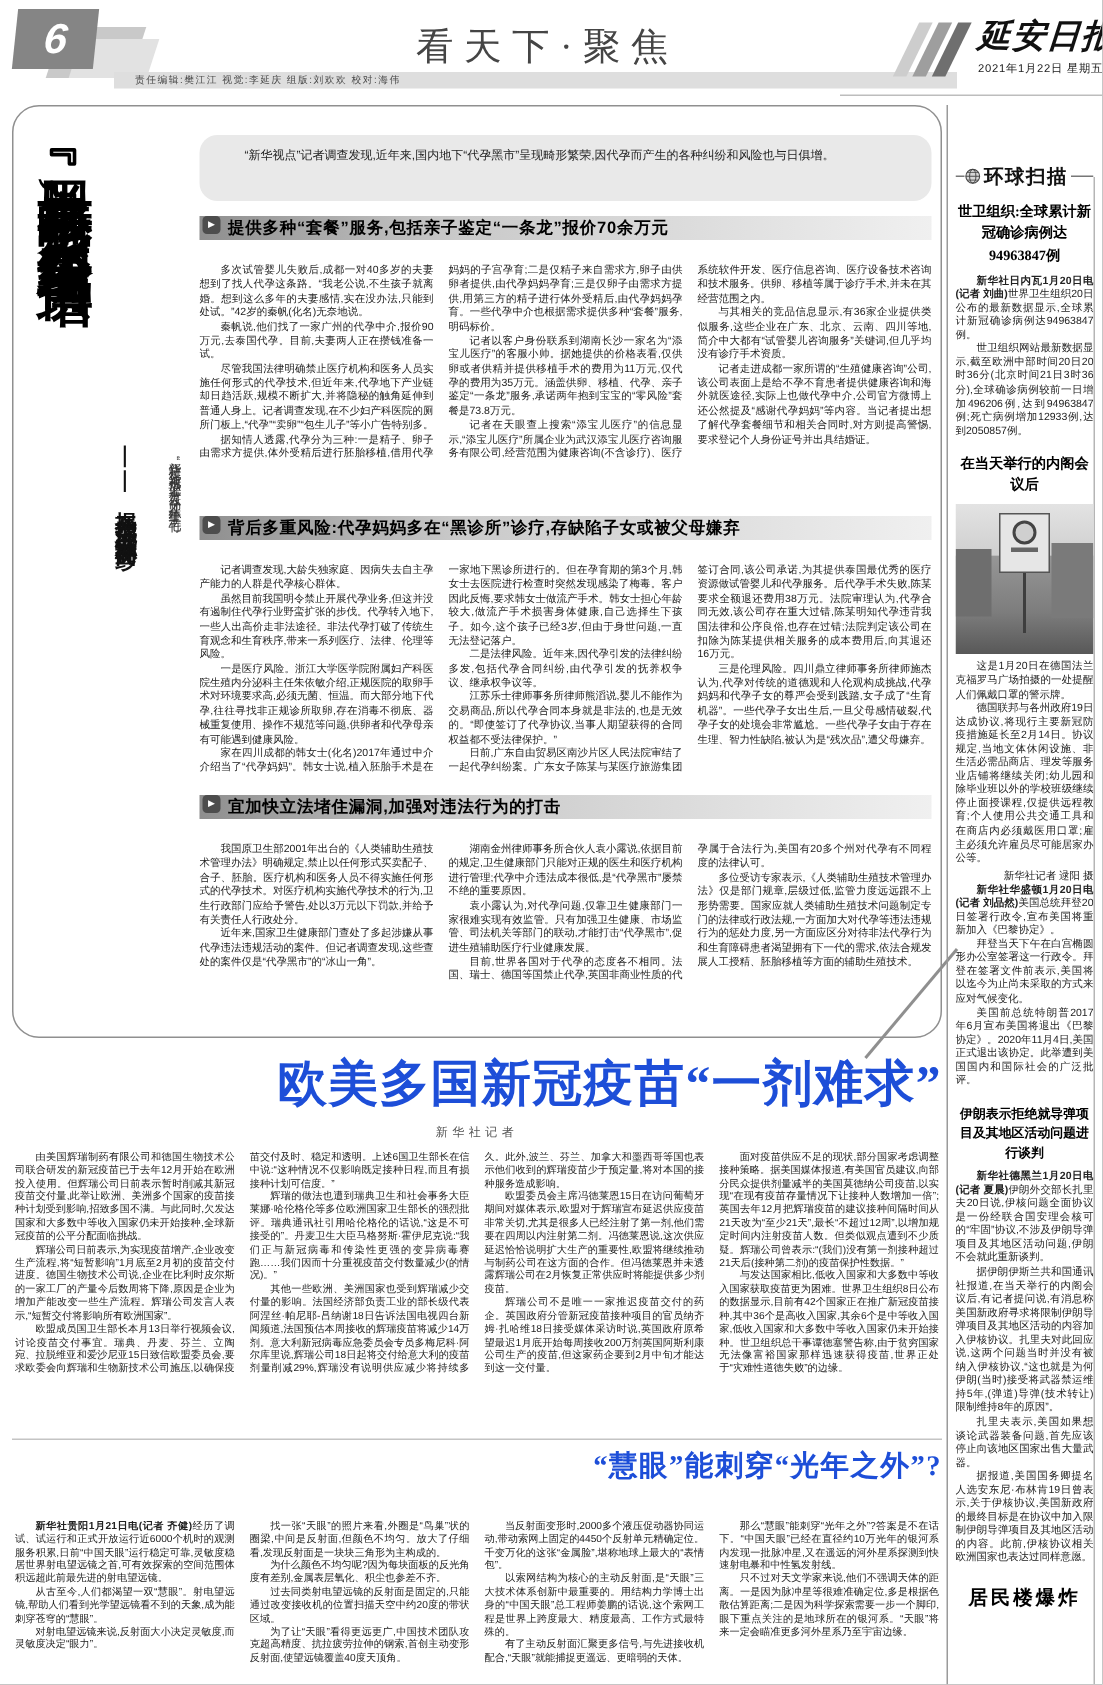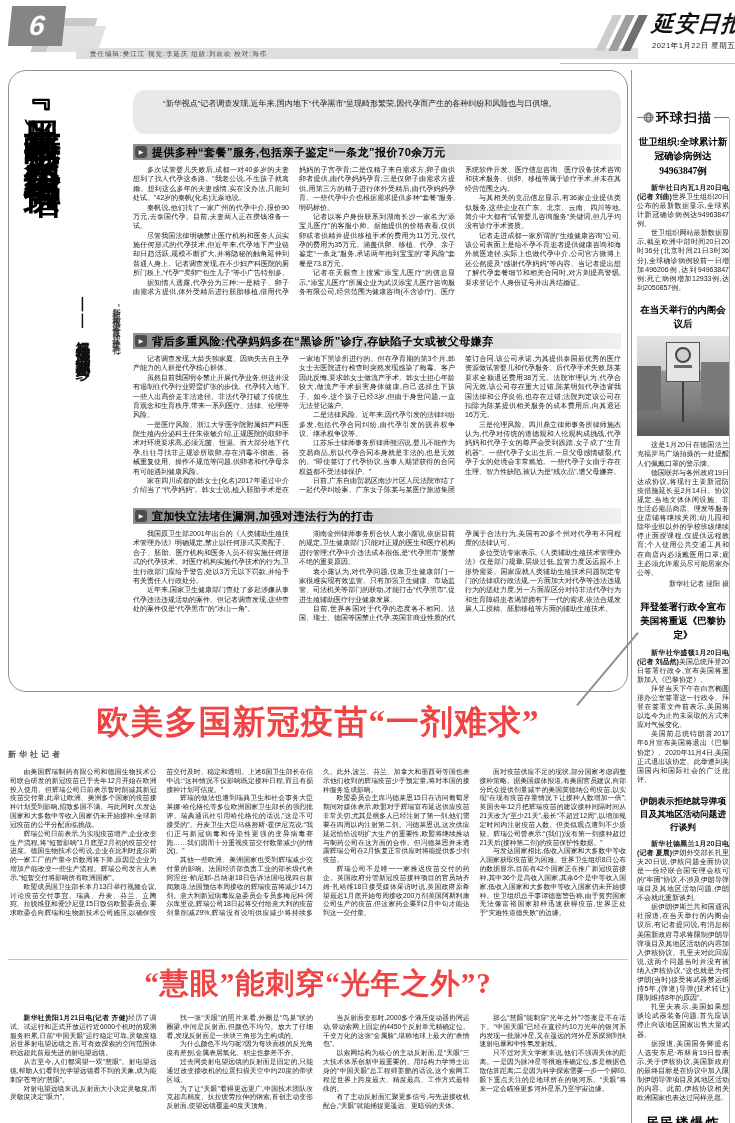--- a/index.html
+++ b/index.html
@@ -34,42 +34,42 @@
   .leadbox { position:absolute; left:8px; top:70px; width:620px; height:622px;
              border:1px solid #8f8f8f; border-radius:18px; overflow:hidden; background:#fff; }
   .vh { writing-mode:vertical-rl; }
   .vh-headline { position:absolute; left:8px; top:16px; height:592px; font-family:"Liberation Serif",serif;
                  font-weight:900; font-size:37px; letter-spacing:4px; color:#000; }
   .vh-subtitle { position:absolute; left:64px; top:226px; height:360px; font-weight:700; font-size:14.5px; color:#111; letter-spacing:2px; }
   .vh-byline  { position:absolute; left:102px; top:230px; height:330px; font-size:8.5px; color:#333; letter-spacing:1px; }
   .lead-right { position:absolute; left:124px; top:19px; width:488px; }
   .introbox { background:#e9e9e9; border-radius:12px; padding:7px 14px; min-height:44px;
               font-size:8px; line-height:14px; color:#222; margin-bottom:10px; }
-  .sec-head { display:flex; align-items:center; height:16px; margin-bottom:5px;
+  .sec-head { display:flex; align-items:flex-start; height:16px; margin-bottom:16px;
               background:linear-gradient(90deg,#8e8e8e 0%,#c9c9c9 35%,#f0f0f0 100%); }
   .play { flex:0 0 12px; width:12px; height:12px; margin:0 5px 0 2px; background:#4d4d4d; border-radius:3px;
           color:#fff; font-size:6px; line-height:12px; text-align:center; }
   .sec-head b { font-size:11px; color:#000; letter-spacing:0.5px; }
   .cols { column-gap:10px; text-align:justify; color:#222; overflow:hidden; }
   .cols3 { column-count:3; font-size:7px; line-height:1.34; }
   .cols4 { column-count:4; font-size:6.8px; line-height:1.3; }
   .para { text-indent:2em; text-align:justify; }
   .b1 { height:160px; margin-bottom:8px; }
   .b2 { height:146px; margin-bottom:8px; }
   .b3 { height:140px; }
   .box-slash { position:absolute; left:560px; top:668px; width:95px; height:2px; background:#8f8f8f; transform:rotate(-50deg); }
 
   
-  .art-headline { position:absolute; left:8px; width:620px; text-align:center;
-                  font-family:"Liberation Serif",serif; font-weight:900; color:#ef4444; }
+  .art-headline { position:absolute; left:8px; width:620px; text-align:right;
+                  font-family:"Liberation Serif",serif; font-weight:900; color:#1d4ed8; }
   .vac-h { top:700px; font-size:33px; letter-spacing:1px; }
-  .vac-by { position:absolute; left:8px; top:749px; width:620px; font-size:8px; color:#555; letter-spacing:3px;font-weight:bold; }
+  .vac-by { position:absolute; left:8px; top:749px; width:620px; text-align:center; font-size:8px; color:#555; letter-spacing:3px; }
   .vac-body { position:absolute; left:10px; top:768px; width:616px; height:186px; }
   .mid-rule { position:absolute; left:8px; top:959px; width:620px; height:1px; background:#c4c4c4; }
-  .fast-h { top:964px; font-size:29px; letter-spacing:1px; }
+  .fast-h { top:964px; font-size:19px; letter-spacing:1px; }
   .fast-body { position:absolute; left:10px; top:1014px; width:616px; height:106px; }
   .lead-bold { font-weight:700; }
 
   
   .v-divider { position:absolute; left:631px; top:70px; width:1px; height:1053px; background:#9a9a9a; }
   .sb-edge { position:absolute; left:729px; top:118px; width:1px; height:1005px; background:#b5b5b5; }
   .sidebar { position:absolute; left:637px; top:111px; width:92px; height:1012px; overflow:hidden; }
   .sb-title { display:flex; align-items:center; height:13px; }
   .sb-title .seg { width:6px; height:1px; background:#777; }
   .sb-title .fill { flex:1; height:1px; background:#777; }
@@ -93,20 +93,21 @@
 </head>
 <body>
 
 <div class="page">
 
   <div class="pagenum">
     <div class="pn-shadow"></div>
     <div class="pn-shadow2"></div>
     <div class="pn-main">6</div>
   </div>
+  <div class="sec-title">看天下·聚焦</div>
   <div class="credits">责任编辑:樊江江  视觉:李延庆  组版:刘欢欢  校对:海伟</div>
   <div class="masthead">
     <div class="mh-bars">
         <i></i>
         <i></i>
         <i></i>
       </div>
     <div class="mh-name">延安日报</div>
     <div class="mh-date">2021年1月22日 星期五</div>
   </div>
@@ -227,21 +228,20 @@
         <div class="de-circle"></div>
         <div class="de-bar"></div>
       </div>
     </div>
     <div class="sb-body">
         <p class="para">这是1月20日在德国法兰克福罗马广场拍摄的一处提醒人们佩戴口罩的警示牌。</p>
         <p class="para">德国联邦与各州政府19日达成协议,将现行主要新冠防疫措施延长至2月14日。协议规定,当地文体休闲设施、非生活必需品商店、理发等服务业店铺将继续关闭;幼儿园和除毕业班以外的学校班级继续停止面授课程,仅提供远程教育;个人使用公共交通工具和在商店内必须戴医用口罩;雇主必须允许雇员尽可能居家办公等。</p>
       </div>
     <div class="credit">新华社记者 逯阳 摄</div>
 
-    <div class="sb-h">拜登签署行政令宣布美国将重返《巴黎协定》</div>
     <div class="sb-body">
       <p class="para"><b class="lead-bold">新华社华盛顿1月20日电(记者 刘品然)</b><span>美国总统拜登20日签署行政令,宣布美国将重新加入《巴黎协定》。</span></p>
     <p class="para">拜登当天下午在白宫椭圆形办公室签署这一行政令。拜登在签署文件前表示,美国将以迄今为止尚未采取的方式来应对气候变化。</p>
         <p class="para">美国前总统特朗普2017年6月宣布美国将退出《巴黎协定》。2020年11月4日,美国正式退出该协定。此举遭到美国国内和国际社会的广泛批评。</p>
       </div>
 
     <div class="sb-h small">伊朗表示拒绝就导弹项目及其地区活动问题进行谈判</div>
     <div class="sb-body">
       <p class="para"><b class="lead-bold">新华社德黑兰1月20日电(记者 夏晨)</b><span>伊朗外交部长扎里夫20日说,伊核问题全面协议是一份经联合国安理会核可的“牢固”协议,不涉及伊朗导弹项目及其地区活动问题,伊朗不会就此重新谈判。</span></p>
     <p class="para">据伊朗伊斯兰共和国通讯社报道,在当天举行的内阁会议后,有记者提问说,有消息称美国新政府寻求将限制伊朗导弹项目及其地区活动的内容加入伊核协议。扎里夫对此回应说,这两个问题当时并没有被纳入伊核协议,“这也就是为何伊朗(当时)接受将武器禁运维持5年,(弹道)导弹(技术转让)限制维持8年的原因”。</p>

